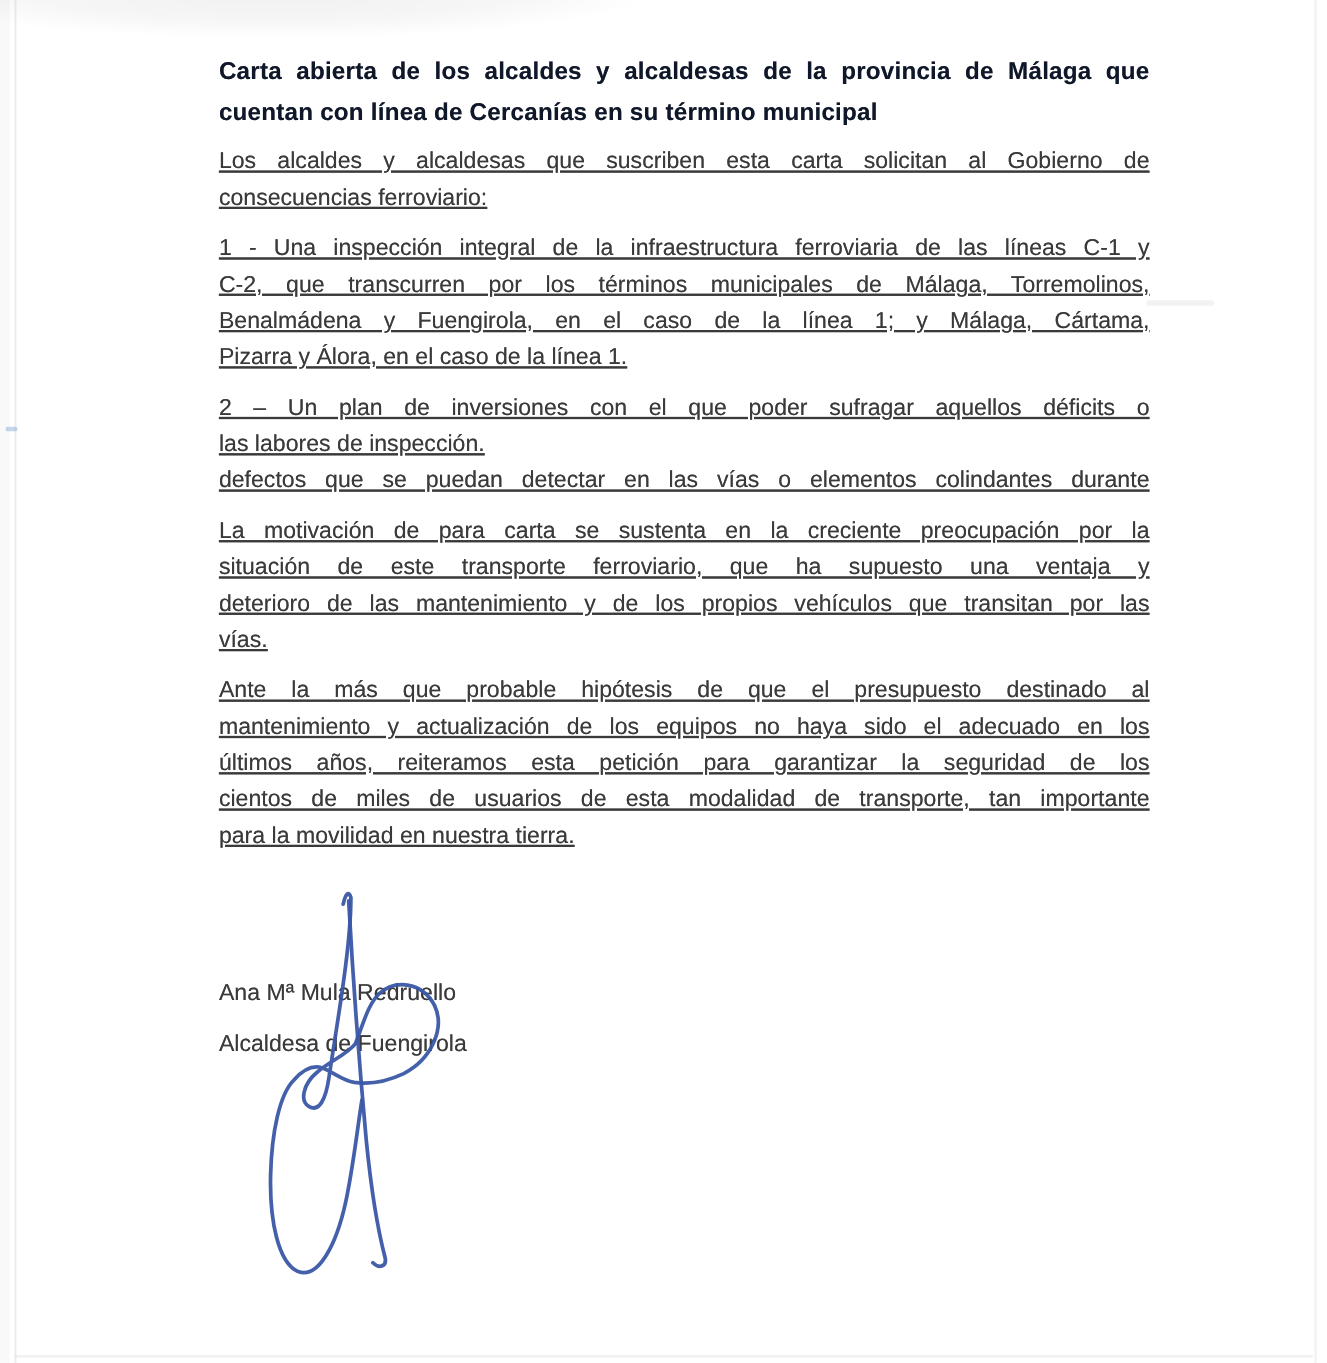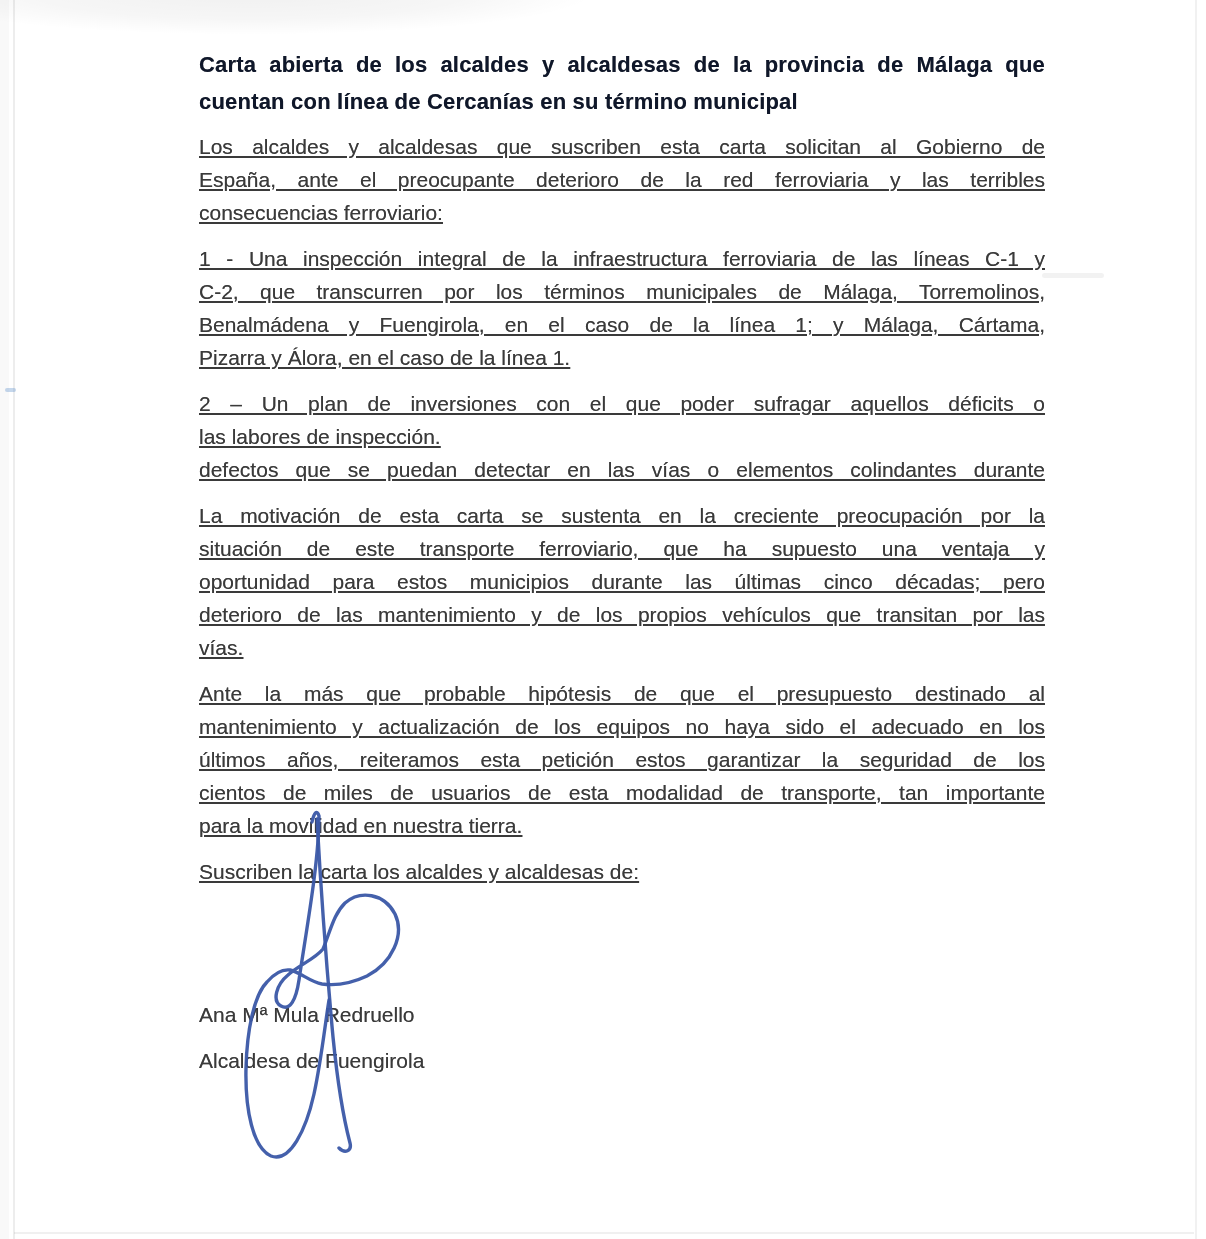--- a/index.html
+++ b/index.html
@@ -127,50 +127,45 @@
   <div class="scan-blue-tick"></div>
 
   <div class="content">
     <div class="title">
         <div class="line fill">Carta abierta de los alcaldes y alcaldesas de la provincia de Málaga que</div>
         <div class="line last">cuentan con línea de Cercanías en su término municipal</div>
       </div>
     <div>
         <div class="para">
           <div class="line">Los alcaldes y alcaldesas que suscriben esta carta solicitan al Gobierno de</div>
-          <div class="line">España, ante el preocupante deterioro de la red ferroviaria y las terribles</div>
           <div class="line last">consecuencias ferroviario:</div>
         </div>
         <div class="para">
           <div class="line">1 - Una inspección integral de la infraestructura ferroviaria de las líneas C-1 y</div>
           <div class="line">C-2, que transcurren por los términos municipales de Málaga, Torremolinos,</div>
           <div class="line">Benalmádena y Fuengirola, en el caso de la línea 1; y Málaga, Cártama,</div>
           <div class="line last">Pizarra y Álora, en el caso de la línea 1.</div>
         </div>
         <div class="para">
           <div class="line">2 – Un plan de inversiones con el que poder sufragar aquellos déficits o</div>
           <div class="line last">las labores de inspección.</div>
           <div class="line">defectos que se puedan detectar en las vías o elementos colindantes durante</div>
         </div>
         <div class="para">
-          <div class="line">La motivación de esta carta se sustenta en la creciente preocupación por la</div>
+          <div class="line">La motivación de para carta se sustenta en la creciente preocupación por la</div>
           <div class="line">situación de este transporte ferroviario, que ha supuesto una ventaja y</div>
-          <div class="line">oportunidad para estos municipios durante las últimas cinco décadas; pero</div>
           <div class="line">deterioro de las mantenimiento y de los propios vehículos que transitan por las</div>
           <div class="line last">vías.</div>
         </div>
         <div class="para">
           <div class="line">Ante la más que probable hipótesis de que el presupuesto destinado al</div>
           <div class="line">mantenimiento y actualización de los equipos no haya sido el adecuado en los</div>
-          <div class="line">últimos años, reiteramos esta petición estos garantizar la seguridad de los</div>
+          <div class="line">últimos años, reiteramos esta petición para garantizar la seguridad de los</div>
           <div class="line">cientos de miles de usuarios de esta modalidad de transporte, tan importante</div>
           <div class="line last">para la movilidad en nuestra tierra.</div>
-        </div>
-        <div class="para">
-          <div class="line last">Suscriben la carta los alcaldes y alcaldesas de:</div>
         </div>
       </div>
     <div class="signer">
       <div class="sig-name">Ana Mª Mula Redruello</div>
       <div class="sig-role">Alcaldesa de Fuengirola</div>
     </div>
   </div>
 
   <svg class="ink-layer" viewBox="0 0 1206 1239">
       <path d="M 312,822 C 314,813 317,809 319,816 C 319,862 306,932 299,980 C 296,1000 290,1011 281,1006 C 272,1001 276,985 288,975 C 299,965 315,959 323,949 C 331,929 334,914 345,903 C 360,890 384,893 395,914 C 405,935 392,963 367,976 C 350,984 336,986 322,984 C 310,982 300,972 290,970 C 281,969 273,975 267,982 C 254,995 247,1030 246,1068 C 245,1110 253,1148 271,1156 C 290,1163 306,1130 314,1094 C 321,1062 325,1025 329,1000" stroke="#3a57a7"></path>

